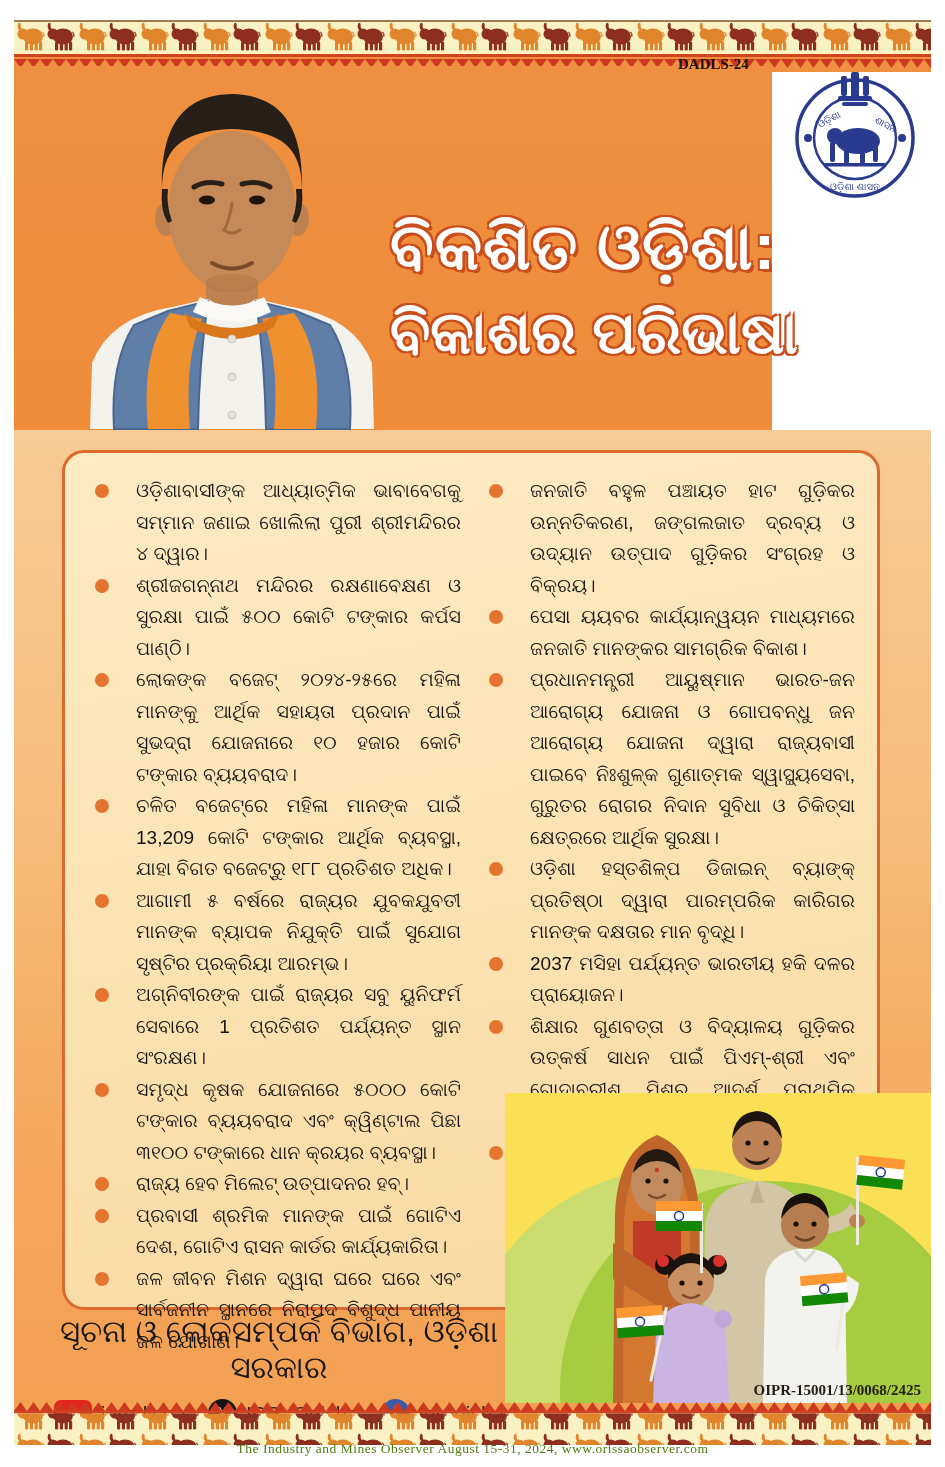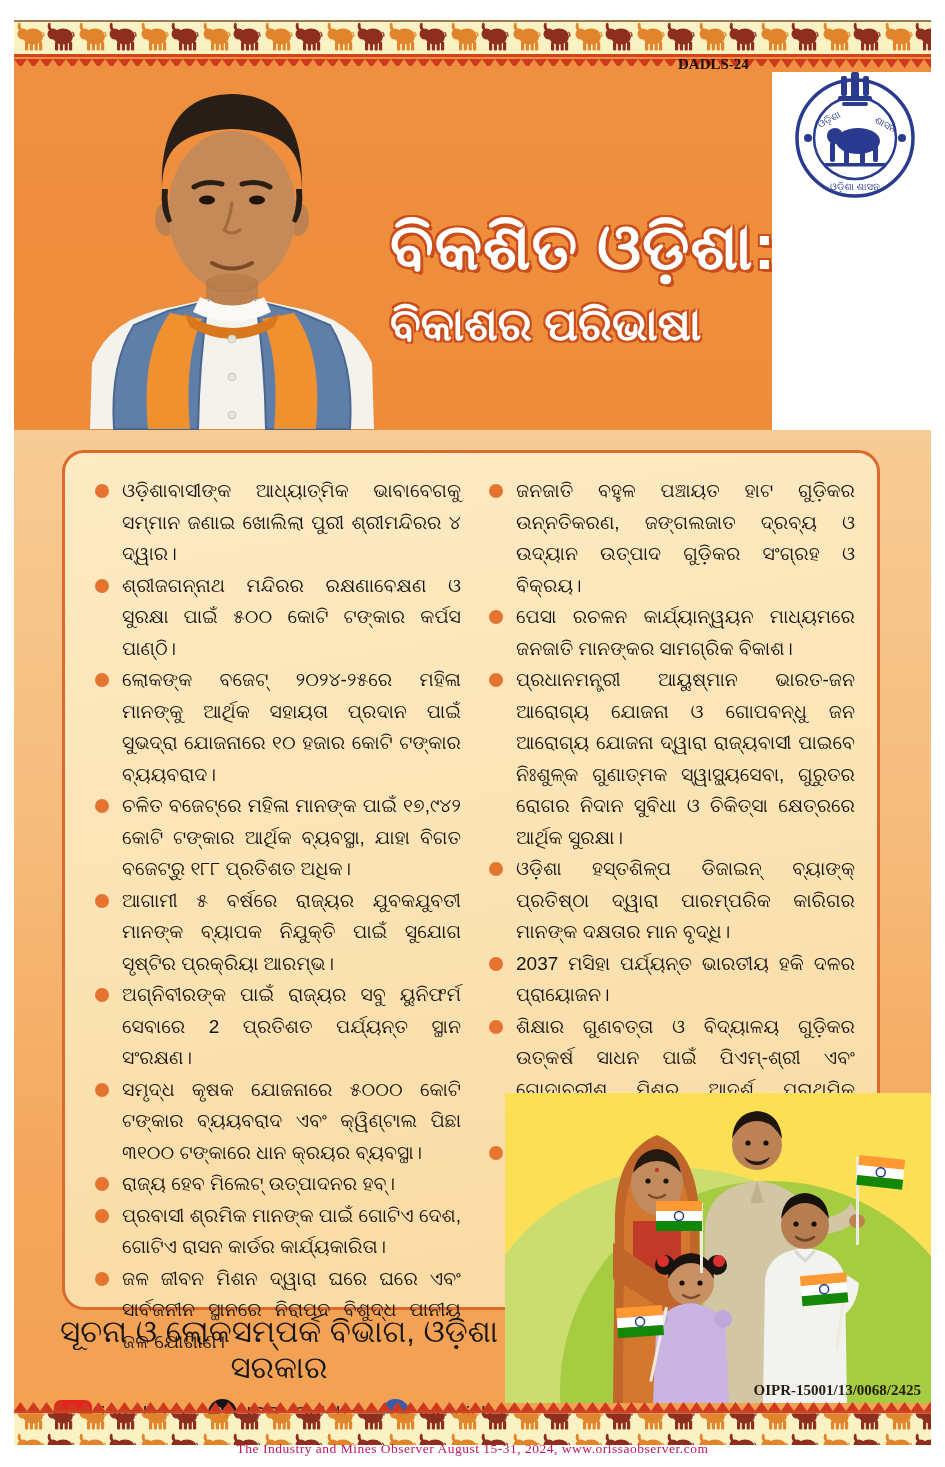--- a/index.html
+++ b/index.html
@@ -13,33 +13,33 @@
   
   .header { position:absolute; left:14px; top:66px; width:758px; height:364px;
             background:linear-gradient(180deg,#EF9040 0%, #EE8C3A 100%); }
   .code-top { position:absolute; left:664px; top:-10px; font-family:"Liberation Serif", serif;
               font-weight:bold; font-size:15px; color:#1c1206; }
   .cm-photo { position:absolute; left:36px; top:4px; width:350px; height:360px; }
   .seal { position:absolute; left:780px; top:0px; width:122px; height:136px; }
   .title-block { position:absolute; left:376px; top:148px; width:548px; color:#ffffff; }
   .title-line1 { font-size:64px; font-weight:bold; letter-spacing:1px; line-height:1.05;
       text-shadow:3px 3px 0 #C94E1C, -2px -2px 0 #C94E1C, 2px -2px 0 #C94E1C, -2px 2px 0 #C94E1C, 2px 2px 0 #C94E1C; }
-  .title-line2 { margin-top:18px; font-size:45px; font-weight:bold;
+  .title-line2 { margin-top:18px; font-size:59px; font-weight:bold;
       text-shadow:2px 2px 0 #C94E1C, -2px -2px 0 #C94E1C, 2px -2px 0 #C94E1C, -2px 2px 0 #C94E1C; }
 
   
   .body-area { position:absolute; left:14px; top:430px; width:917px; height:982px;
                background:linear-gradient(180deg,#F7CB95 0%, #F6BC7C 40%, #F4A75C 75%, #F3A052 100%); }
   .panel { position:absolute; left:48px; top:20px; width:818px; height:860px;
            border:3px solid #DA6A2E; border-radius:22px;
            background:linear-gradient(170deg,#FDEBC4 0%, #FBE2B1 55%, #F9D9A2 100%); }
   .cols { position:absolute; left:30px; top:22px; width:760px; display:flex; gap:28px; }
   .col { width:366px; }
   ul.blist { list-style:none; }
-  ul.blist li { display:flex; gap:13px; }
+  ul.blist li { display:flex; gap:27px; }
   .dot { flex:0 0 auto; width:14px; height:14px; border-radius:50%; background:#E4742F; margin-top:9px; }
   .btxt { font-size:19px; line-height:31.5px; color:#141414; text-align:justify; }
 
   
   .photo-block { position:absolute; left:491px; top:663px; width:426px; height:310px;
                  background:#FBDF55; overflow:hidden;padding-left:11px; }
   .circle-light { position:absolute; left:-45px; top:75px; width:440px; height:440px;
                   border-radius:50%; background:#CBDD6F; }
   .circle-dark { position:absolute; left:55px; top:88px; width:420px; height:420px;
                  border-radius:50%; background:#A6CC41; }
@@ -57,21 +57,21 @@
               display:flex; align-items:center; justify-content:center; }
   .yt-tri { width:0; height:0; border-left:11px solid #ffffff; border-top:6.5px solid transparent;
             border-bottom:6.5px solid transparent; margin-left:2px; }
   .x-badge { width:29px; height:29px; border-radius:50%; background:#151515; color:#ffffff;
              display:flex; align-items:center; justify-content:center; font-weight:bold; font-size:17px; }
   .fb-badge { width:29px; height:29px; border-radius:50%; background:#3A5BA9; color:#ffffff;
               display:flex; align-items:center; justify-content:center; font-weight:bold;
               font-size:20px; font-family:"Liberation Serif", serif; }
 
   .observer-line { position:absolute; left:0; top:1441px; width:945px; text-align:center;
-                   font-family:"Liberation Serif", serif; font-size:13.5px; color:#be185d; letter-spacing:0.5px; }
+                   font-family:"Liberation Serif", serif; font-size:13.5px; color:#4d7c0f; letter-spacing:0.5px; }
 </style>
 </head>
 <body>
 
 <div class="page">
 
   <svg class="border-top" viewBox="0 0 917 52" preserveAspectRatio="none">
     <defs>
       <g id="ele">
         <ellipse cx="17" cy="15" rx="10" ry="8"></ellipse>
@@ -180,29 +180,29 @@
             <li>
                 <span class="dot"></span>
                 <span class="btxt">ଶ୍ରୀଜଗନ୍ନାଥ ମନ୍ଦିରର ରକ୍ଷଣାବେକ୍ଷଣ ଓ ସୁରକ୍ଷା ପାଇଁ ୫୦୦ କୋଟି ଟଙ୍କାର କର୍ପସ ପାଣ୍ଠି।</span>
               </li>
             <li>
                 <span class="dot"></span>
                 <span class="btxt">ଲୋକଙ୍କ ବଜେଟ୍ ୨୦୨୪-୨୫ରେ ମହିଳା ମାନଙ୍କୁ ଆର୍ଥିକ ସହାୟତା ପ୍ରଦାନ ପାଇଁ ସୁଭଦ୍ରା ଯୋଜନାରେ ୧୦ ହଜାର କୋଟି ଟଙ୍କାର ବ୍ୟୟବରାଦ।</span>
               </li>
             <li>
                 <span class="dot"></span>
-                <span class="btxt">ଚଳିତ ବଜେଟ୍‌ରେ ମହିଳା ମାନଙ୍କ ପାଇଁ ୧୭,୯୪୨ କୋଟି ଟଙ୍କାର ଆର୍ଥିକ ବ୍ୟବସ୍ଥା, ଯାହା ବିଗତ ବଜେଟ୍‌ରୁ ୧୮୮ ପ୍ରତିଶତ ଅଧିକ।</span>
+                <span class="btxt">ଚଳିତ ବଜେଟ୍‌ରେ ମହିଳା ମାନଙ୍କ ପାଇଁ 13,209 କୋଟି ଟଙ୍କାର ଆର୍ଥିକ ବ୍ୟବସ୍ଥା, ଯାହା ବିଗତ ବଜେଟ୍‌ରୁ ୧୮୮ ପ୍ରତିଶତ ଅଧିକ।</span>
               </li>
             <li>
                 <span class="dot"></span>
                 <span class="btxt">ଆଗାମୀ ୫ ବର୍ଷରେ ରାଜ୍ୟର ଯୁବକଯୁବତୀ ମାନଙ୍କ ବ୍ୟାପକ ନିଯୁକ୍ତି ପାଇଁ ସୁଯୋଗ ସୃଷ୍ଟିର ପ୍ରକ୍ରିୟା ଆରମ୍ଭ।</span>
               </li>
             <li>
                 <span class="dot"></span>
-                <span class="btxt">ଅଗ୍ନିବୀରଙ୍କ ପାଇଁ ରାଜ୍ୟର ସବୁ ୟୁନିଫର୍ମ ସେବାରେ 2 ପ୍ରତିଶତ ପର୍ଯ୍ୟନ୍ତ ସ୍ଥାନ ସଂରକ୍ଷଣ।</span>
+                <span class="btxt">ଅଗ୍ନିବୀରଙ୍କ ପାଇଁ ରାଜ୍ୟର ସବୁ ୟୁନିଫର୍ମ ସେବାରେ 1 ପ୍ରତିଶତ ପର୍ଯ୍ୟନ୍ତ ସ୍ଥାନ ସଂରକ୍ଷଣ।</span>
               </li>
             <li>
                 <span class="dot"></span>
                 <span class="btxt">ସମୃଦ୍ଧ କୃଷକ ଯୋଜନାରେ ୫୦୦୦ କୋଟି ଟଙ୍କାର ବ୍ୟୟବରାଦ ଏବଂ କ୍ୱିଣ୍ଟାଲ ପିଛା ୩୧୦୦ ଟଙ୍କାରେ ଧାନ କ୍ରୟର ବ୍ୟବସ୍ଥା।</span>
               </li>
             <li>
                 <span class="dot"></span>
                 <span class="btxt">ରାଜ୍ୟ ହେବ ମିଲେଟ୍ ଉତ୍ପାଦନର ହବ୍।</span>
               </li>
             <li>
@@ -216,21 +216,21 @@
           </ul>
         </div>
         <div class="col">
           <ul class="blist">
             <li>
                 <span class="dot"></span>
                 <span class="btxt">ଜନଜାତି ବହୁଳ ପଞ୍ଚାୟତ ହାଟ ଗୁଡ଼ିକର ଉନ୍ନତିକରଣ, ଜଙ୍ଗଲଜାତ ଦ୍ରବ୍ୟ ଓ ଉଦ୍ୟାନ ଉତ୍ପାଦ ଗୁଡ଼ିକର ସଂଗ୍ରହ ଓ ବିକ୍ରୟ।</span>
               </li>
             <li>
                 <span class="dot"></span>
-                <span class="btxt">ପେସା ରଚଳନ କାର୍ଯ୍ୟାନ୍ୱୟନ ମାଧ୍ୟମରେ ଜନଜାତି ମାନଙ୍କର ସାମଗ୍ରିକ ବିକାଶ।</span>
+                <span class="btxt">ପେସା ୟୟବର କାର୍ଯ୍ୟାନ୍ୱୟନ ମାଧ୍ୟମରେ ଜନଜାତି ମାନଙ୍କର ସାମଗ୍ରିକ ବିକାଶ।</span>
               </li>
             <li>
                 <span class="dot"></span>
                 <span class="btxt">ପ୍ରଧାନମନ୍ତ୍ରୀ ଆୟୁଷ୍ମାନ ଭାରତ-ଜନ ଆରୋଗ୍ୟ ଯୋଜନା ଓ ଗୋପବନ୍ଧୁ ଜନ ଆରୋଗ୍ୟ ଯୋଜନା ଦ୍ୱାରା ରାଜ୍ୟବାସୀ ପାଇବେ ନିଃଶୁଳ୍କ ଗୁଣାତ୍ମକ ସ୍ୱାସ୍ଥ୍ୟସେବା, ଗୁରୁତର ରୋଗର ନିଦାନ ସୁବିଧା ଓ ଚିକିତ୍ସା କ୍ଷେତ୍ରରେ ଆର୍ଥିକ ସୁରକ୍ଷା।</span>
               </li>
             <li>
                 <span class="dot"></span>
                 <span class="btxt">ଓଡ଼ିଶା ହସ୍ତଶିଳ୍ପ ଡିଜାଇନ୍ ବ୍ୟାଙ୍କ୍ ପ୍ରତିଷ୍ଠା ଦ୍ୱାରା ପାରମ୍ପରିକ କାରିଗର ମାନଙ୍କ ଦକ୍ଷତାର ମାନ ବୃଦ୍ଧି।</span>
               </li>
             <li>

